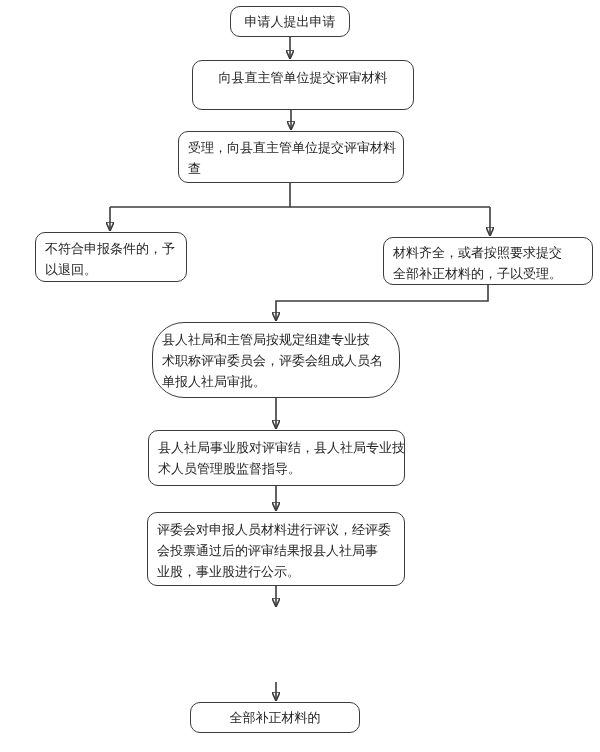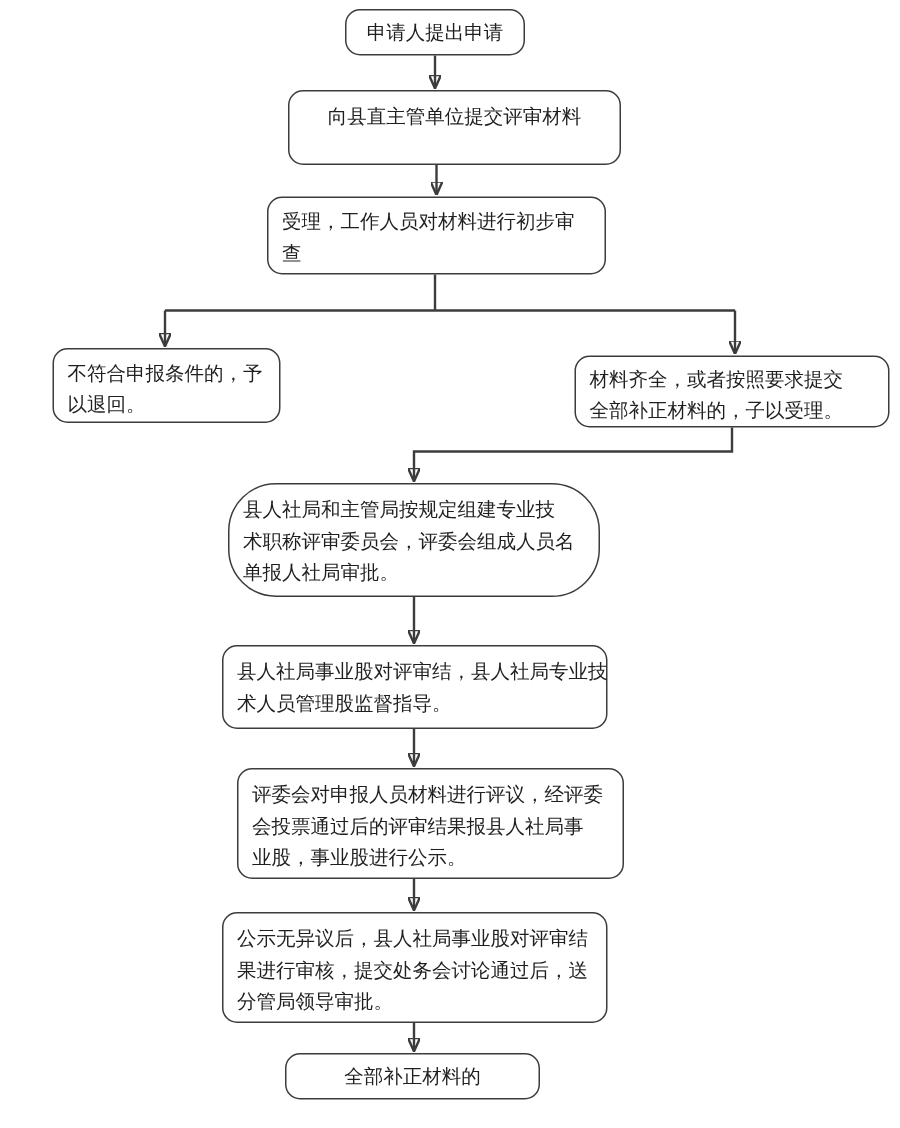--- a/index.html
+++ b/index.html
@@ -18,21 +18,21 @@
   .node.left{padding:5px 9px;text-align:left;}
   .node.center{display:flex;align-items:center;justify-content:center;text-align:center;}
   
   #n-apply   {left:230px;top:6px;  width:120px;height:31px;}
   #n-submit  {left:192px;top:60px; width:222px;height:50px;display:block;padding-top:6px;text-align:center;}
   #n-check   {left:178px;top:131px;width:226px;height:52px;}
   #n-reject  {left:35px; top:232px;width:152px;height:50px;}
   #n-accepted{left:383px;top:237px;width:210px;height:48px;padding-top:4px;}
   #n-committee{left:152px;top:322px;width:248px;height:76px;padding-top:6px;border-radius:32px;}
   #n-meeting {left:148px;top:430px;width:257px;height:56px;padding-top:6px;}
-  #n-review  {left:158px;top:512px;width:258px;height:74px;padding-top:6px;}
+  #n-review  {left:147px;top:512px;width:258px;height:74px;padding-top:6px;}
   #n-audit   {left:148px;top:608px;width:257px;height:74px;padding-top:6px;}
   #n-publish {left:190px;top:702px;width:170px;height:31px;}
 </style>
 </head>
 <body>
 
 <div class="canvas">
 
   <svg class="wires" width="600" height="752" viewBox="0 0 600 752" xmlns="http://www.w3.org/2000/svg">
     <defs>
@@ -48,32 +48,29 @@
     <path d="M490,207 V235" marker-end="url(#arrow)"></path>
     <path d="M488,285 V301 H276 V320" marker-end="url(#arrow)"></path>
     <path d="M276,398 V428" marker-end="url(#arrow)"></path>
     <path d="M276,486 V510" marker-end="url(#arrow)"></path>
     <path d="M276,586 V606" marker-end="url(#arrow)"></path>
     <path d="M276,682 V700" marker-end="url(#arrow)"></path>
   </svg>
 
   <div class="node center" id="n-apply">申请人提出申请</div>
   <div class="node" id="n-submit">向县直主管单位提交评审材料</div>
-  <div class="node left" id="n-check">受理，工作人员对材料进行初步审
+  <div class="node left" id="n-check">受理，向县直主管单位提交评审材料
 查</div>
   <div class="node left" id="n-reject">不符合申报条件的，予
 以退回。</div>
   <div class="node left" id="n-accepted">材料齐全，或者按照要求提交
 全部补正材料的，子以受理。</div>
   <div class="node left" id="n-committee">县人社局和主管局按规定组建专业技
 术职称评审委员会，评委会组成人员名
 单报人社局审批。</div>
   <div class="node left" id="n-meeting">县人社局事业股对评审结，县人社局专业技
 术人员管理股监督指导。</div>
   <div class="node left" id="n-review">评委会对申报人员材料进行评议，经评委
 会投票通过后的评审结果报县人社局事
 业股，事业股进行公示。</div>
-  <div class="node left" id="n-audit">公示无异议后，县人社局事业股对评审结
-果进行审核，提交处务会讨论通过后，送
-分管局领导审批。</div>
   <div class="node center" id="n-publish">全部补正材料的</div>
 
 </div>
 
 </body></html>

